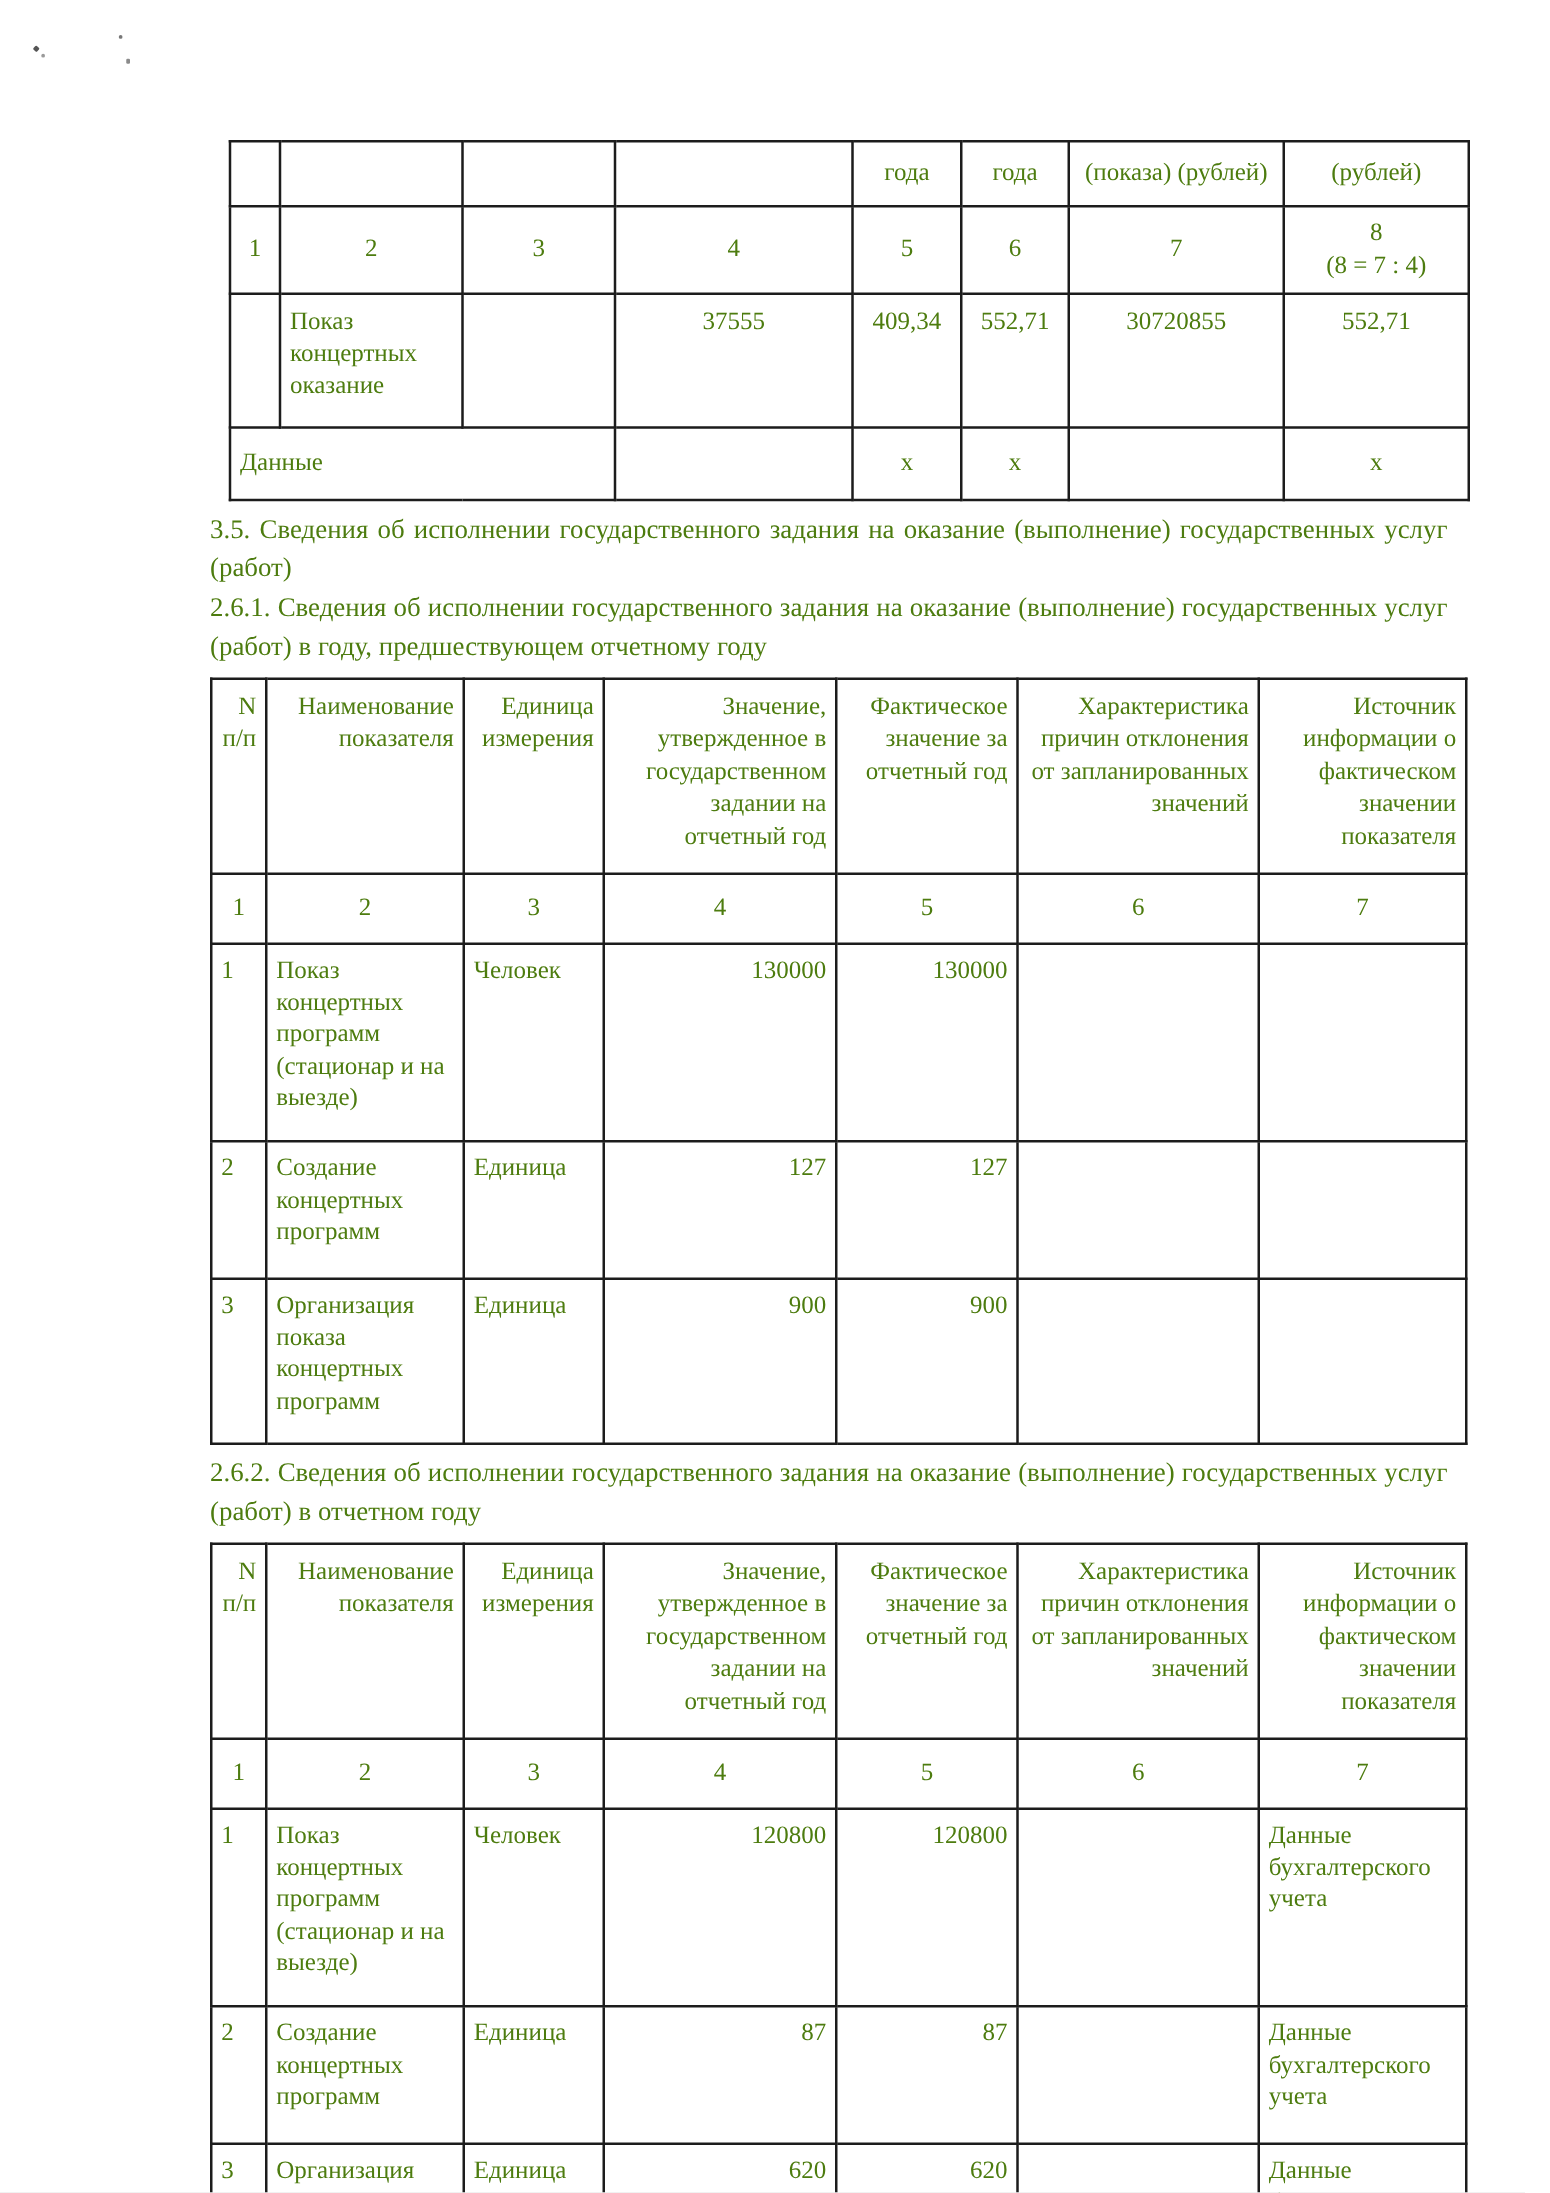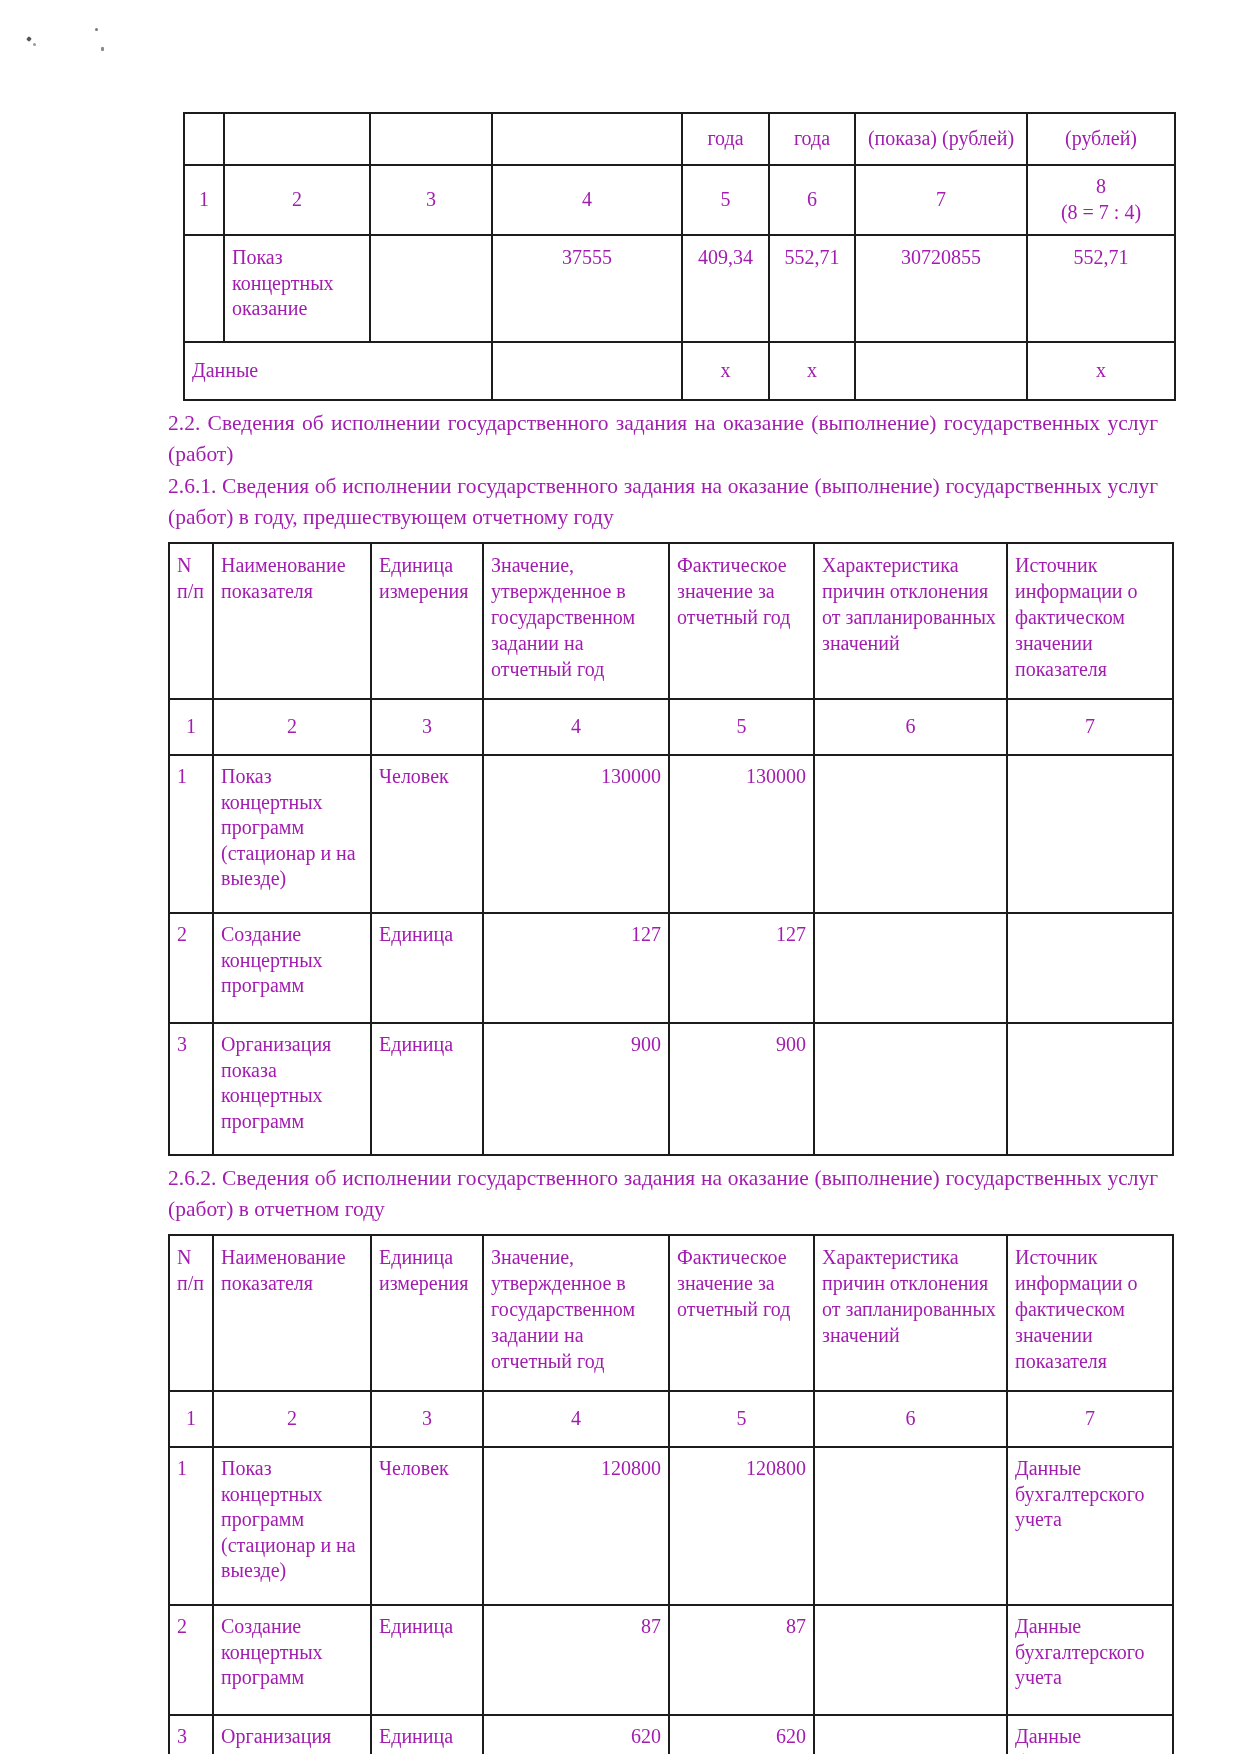--- a/index.html
+++ b/index.html
@@ -2,21 +2,21 @@
 <html><head>
 <meta charset="utf-8">
 <style>
   html,body{margin:0;padding:0;background:#e8e8e8;}
   .page{
     position:relative;
     width:1240px;height:1754px;
     margin:0 auto;
     background:#ffffff;
     font-family:"Liberation Serif","DejaVu Serif",serif;
-    color:#a21caf;
+    color:#4d7c0f;
     overflow:hidden;
   }
   
   .speck{position:absolute;background:#555;border-radius:50%;}
   .speck.s1{left:27px;top:37px;width:4px;height:4px;transform:rotate(40deg);border-radius:1px;}
   .speck.s2{left:33px;top:43px;width:3px;height:3px;background:#9a9a9a;}
   .speck.s3{left:95px;top:28px;width:3px;height:3px;background:#777;}
   .speck.s4{left:101px;top:47px;width:3px;height:4px;background:#8b8b8b;border-radius:1px;}
 
   table{border-collapse:collapse;table-layout:fixed;}
@@ -27,21 +27,21 @@
   .t1{margin:112px 0 0 183px;width:991px;font-size:20px;}
   .t1 .hr1 td{height:38px;text-align:center;vertical-align:middle;}
   .t1 .hr2 td{height:56px;text-align:center;vertical-align:middle;}
   .t1 .dr td{height:90px;vertical-align:top;text-align:center;padding-top:9px;}
   .t1 .dr td.name{text-align:left;}
   .t1 .tr td{height:44px;vertical-align:middle;text-align:center;}
   .t1 .tr td.lbl{text-align:left;}
 
   
   .t2{margin:10px 0 0 168px;width:1004px;font-size:20px;}
-  .t2 .hdr td{height:140px;vertical-align:top;text-align:left;padding-top:8px;line-height:1.3;}
+  .t2 .hdr td{height:140px;vertical-align:top;text-align:right;padding-top:8px;line-height:1.3;}
   .t2 .num td{height:42px;vertical-align:middle;text-align:center;}
   .t2 .row td{vertical-align:top;text-align:left;padding-top:8px;}
   .t2 .row td.c{text-align:right;}
   .t2 .row.r1 td{height:142px;}
   .t2 .row.r2 td{height:94px;}
   .t2 .row.r3 td{height:116px;}
 
   .para{
     margin:7px 0 2px 168px;
     width:990px;
@@ -110,21 +110,21 @@
         <td class="lbl" colspan="3">Данные</td>
         <td></td>
         <td>x</td>
         <td>x</td>
         <td></td>
         <td>x</td>
       </tr>
     </tbody>
   </table>
 
-  <p class="para">2.2. Сведения об исполнении государственного задания на оказание (выполнение) государственных услуг (работ)</p>
+  <p class="para">3.5. Сведения об исполнении государственного задания на оказание (выполнение) государственных услуг (работ)</p>
   <p class="para tight">2.6.1. Сведения об исполнении государственного задания на оказание (выполнение) государственных услуг (работ) в году, предшествующем отчетному году</p>
 
   <table class="t2">
     <colgroup>
       <col style="width:44px">
         <col style="width:158px">
         <col style="width:112px">
         <col style="width:186px">
       <col style="width:145px">
         <col style="width:193px">

